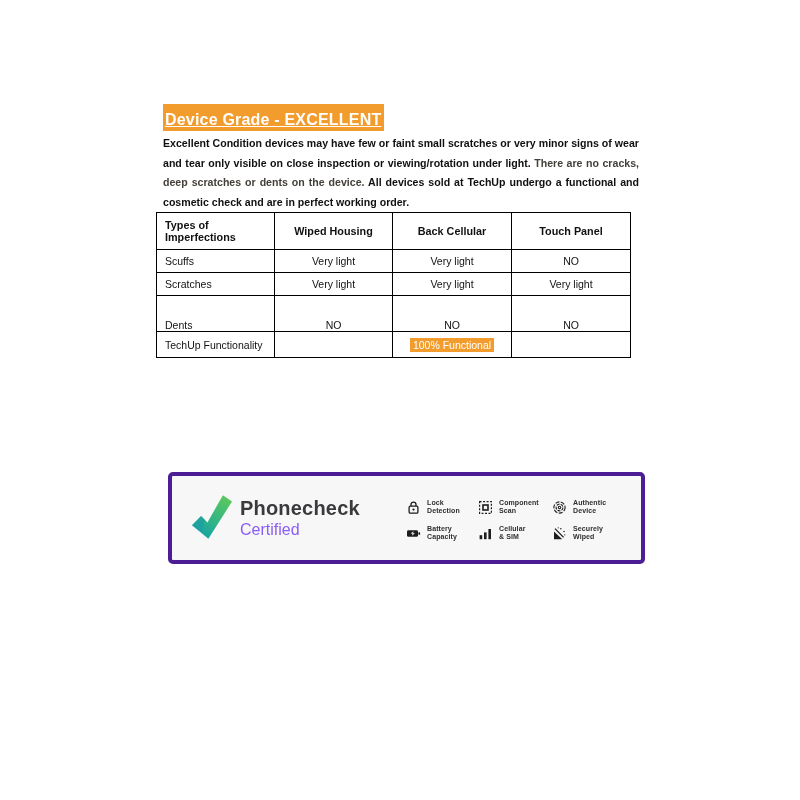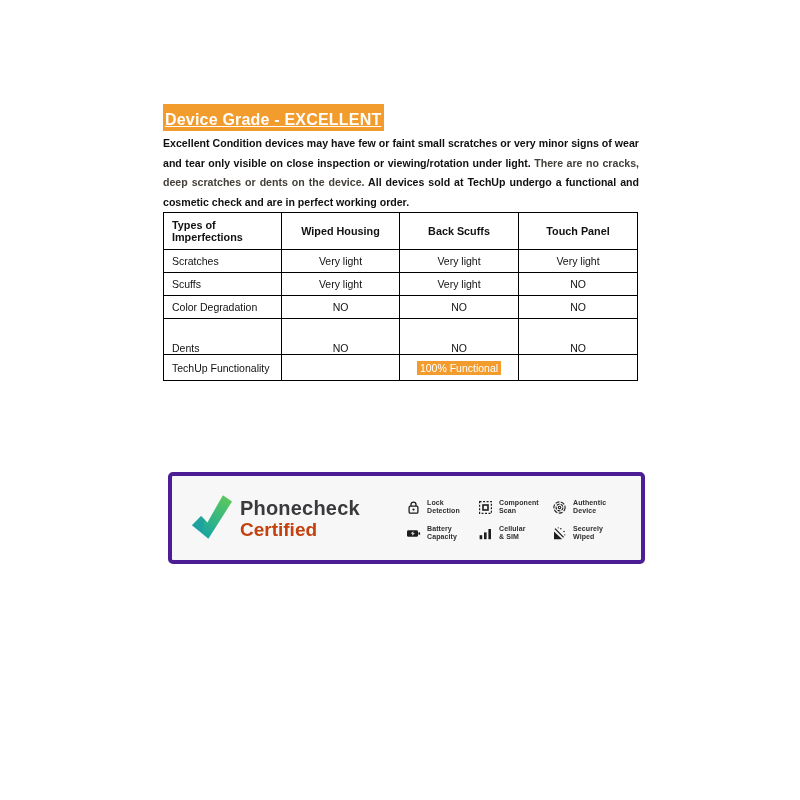--- a/index.html
+++ b/index.html
@@ -14,21 +14,21 @@
     text-decoration:underline;padding:7px 3px 2px 2px;letter-spacing:.2px;white-space:nowrap;
   }
   
   .desc{
     position:absolute;left:163px;top:134px;width:476px;margin:0;
     font-size:10.6px;font-weight:bold;line-height:19.6px;text-align:justify;color:#101010;
   }
   .desc .accent{color:var(--sentence,#44403a);}
   
   table.grade{
-    position:absolute;left:163px;top:212px;width:474px;
+    position:absolute;left:156px;top:212px;width:474px;
     border-collapse:collapse;table-layout:fixed;
     border:1.5px solid #000;
   }
   table.grade th, table.grade td{
     border:1px solid #000;font-size:10.5px;font-weight:normal;
     padding:0 6px;text-align:center;vertical-align:middle;color:#111;
   }
   table.grade th{font-weight:bold;font-size:10.8px;}
   table.grade th.first, table.grade td.first{text-align:left;padding-left:8px;}
   tr.hrow{height:37px;}
@@ -42,21 +42,21 @@
     font-size:10.5px;padding:1px 3px;white-space:nowrap;
   }
   
   .cert-panel{
     position:absolute;left:168px;top:472px;width:469px;height:84px;
     background:#f7f7f8;border:4px solid #4c1d95;border-radius:5px;
   }
   .logo-check{position:absolute;left:20px;top:17px;width:40px;height:48px;}
   .brand{position:absolute;left:68px;top:22px;color:#3a3a3c;}
   .brand .b1{font-size:20px;font-weight:bold;line-height:21px;letter-spacing:.2px;}
-  .brand .b2{font-size:19px;font-weight:bold;line-height:21px;color:#c2410c;}
+  .brand .b2{font-size:16px;font-weight:normal;line-height:21px;color:#8b5cf6;}
   .features{
     position:absolute;left:234px;top:18px;
     display:grid;grid-template-columns:72px 74px 86px;grid-template-rows:26px 26px;
     align-items:center;
   }
   .feature{display:flex;align-items:center;gap:6px;}
   .ficon{width:15px;height:15px;flex:0 0 15px;display:inline-block;}
   .ficon svg{display:block;}
   .flabel{font-size:7px;font-weight:bold;line-height:8px;color:#2e2e30;letter-spacing:.1px;}
 </style>
@@ -73,42 +73,36 @@
     <colgroup>
         <col style="width:118px">
         <col style="width:118px">
         <col style="width:119px">
         <col style="width:119px">
       </colgroup>
     <thead>
       <tr class="hrow">
         <th class="first">Types of Imperfections</th>
         <th>Wiped Housing</th>
-        <th>Back Scuffs</th>
+        <th>Back Cellular</th>
         <th>Touch Panel</th>
       </tr>
     </thead>
     <tbody>
       <tr class="r-std">
+        <td class="first">Scuffs</td>
+        <td>Very light</td>
+        <td>Very light</td>
+        <td>NO</td>
+      </tr>
+      <tr class="r-std">
         <td class="first">Scratches</td>
         <td>Very light</td>
         <td>Very light</td>
         <td>Very light</td>
-      </tr>
-      <tr class="r-std">
-        <td class="first">Scuffs</td>
-        <td>Very light</td>
-        <td>Very light</td>
-        <td>NO</td>
-      </tr>
-      <tr class="r-std">
-        <td class="first">Color Degradation</td>
-        <td>NO</td>
-        <td>NO</td>
-        <td>NO</td>
       </tr>
       <tr class="r-tall">
         <td class="first">Dents</td>
         <td>NO</td>
         <td>NO</td>
         <td>NO</td>
       </tr>
       <tr class="r-func">
         <td class="first">TechUp Functionality</td>
         <td></td>

